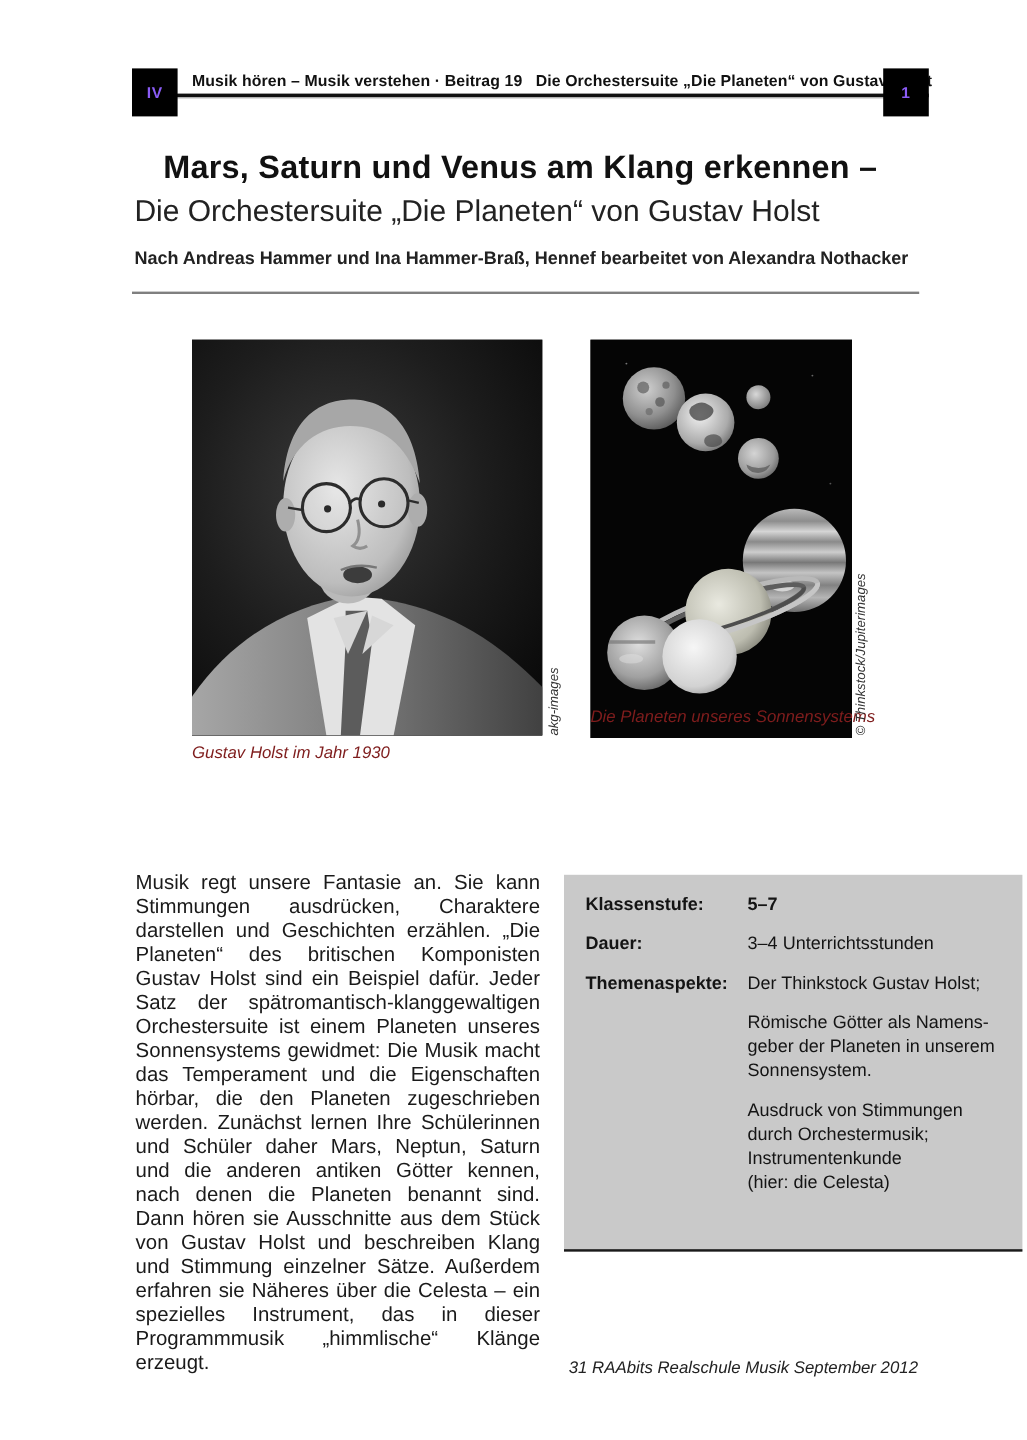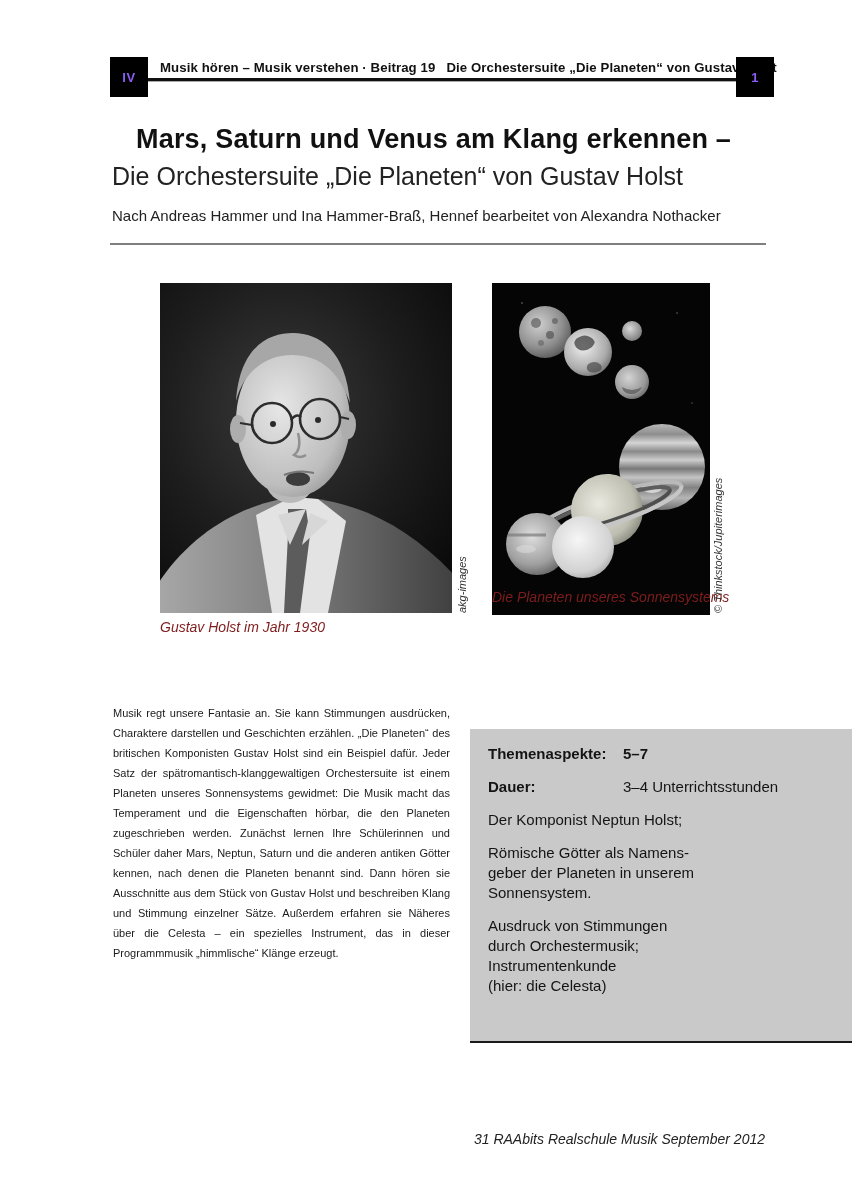--- a/index.html
+++ b/index.html
@@ -25,39 +25,39 @@
   .badge-right{left:736px;}
   .header-title{
     position:absolute;left:160px;top:60px;width:570px;
     font-size:13.2px;font-weight:bold;color:#111;
     white-space:nowrap;letter-spacing:.1px;
   }
   .header-title .gap{display:inline-block;width:11px;}
   
   .title1{position:absolute;left:112px;top:124px;font-size:27px;font-weight:bold;letter-spacing:.2px;color:#111;margin-left:24px;}
   .title2{position:absolute;left:112px;top:162px;font-size:25px;font-weight:400;color:#222;}
-  .byline{position:absolute;left:112px;top:207px;font-size:15px;color:#222;}
+  .byline{position:absolute;left:112px;top:207px;font-size:15px;color:#222;font-weight:bold;}
   .title-rule{position:absolute;left:110px;top:243px;width:656px;height:2px;background:#7f7f7f;}
   
   .fig-img{position:absolute;background:#000;overflow:hidden;}
   .fig1{left:160px;top:283px;width:292px;height:330px;}
   .fig2{left:492px;top:283px;width:218px;height:332px;}
   .fig-caption{position:absolute;font-size:14px;font-style:italic;color:#7f1d1d;white-space:nowrap;}
   .cap1{left:160px;top:619px;}
   .cap2{left:492px;top:589px;}
   .fig-credit{
     position:absolute;font-size:11px;font-style:italic;color:#333;
     white-space:nowrap;transform-origin:0 0;transform:rotate(-90deg);
   }
   .credit1{left:456px;top:613px;}
   .credit2{left:712px;top:613px;}
   
   .intro{
-    position:absolute;left:113px;top:703px;width:337px;
-    font-size:11px;line-height:20px;text-align:justify;color:#1a1a1a;
+    position:absolute;left:113px;top:726px;width:337px;
+    font-size:17px;line-height:20px;text-align:justify;color:#1a1a1a;
     hyphens:manual;
   }
   
   .infobox{
     position:absolute;left:470px;top:729px;width:382px;height:314px;
     background:#c9c9c9;border-bottom:2px solid #1a1a1a;
     box-sizing:border-box;padding:15px 10px 0 18px;
     font-size:15px;line-height:20px;color:#141414;
   }
   .ib-row{display:flex;margin-bottom:13px;}
@@ -226,30 +226,31 @@
       <circle cx="91" cy="264" r="31" fill="url(#gUra)"></circle>
     </svg>
   </div>
   <div class="fig-caption cap2">Die Planeten unseres Sonnensystems</div>
   <div class="fig-credit credit2">© Thinkstock/Jupiterimages</div>
 
   <div class="intro">Musik regt unsere Fantasie an. Sie kann Stimmungen ausdrücken, Charaktere darstellen und Geschichten erzählen. „Die Planeten“ des britischen Komponis­ten Gustav Holst sind ein Beispiel dafür. Jeder Satz der spätromantisch-klanggewaltigen Orchestersuite ist einem Planeten unseres Sonnensystems gewid­met: Die Musik macht das Temperament und die Eigenschaften hörbar, die den Planeten zugeschrie­ben werden. Zunächst lernen Ihre Schülerinnen und Schüler daher Mars, Neptun, Saturn und die ande­ren antiken Götter kennen, nach denen die Planeten benannt sind. Dann hören sie Ausschnitte aus dem Stück von Gustav Holst und beschreiben Klang und Stimmung einzelner Sätze. Außerdem erfahren sie Näheres über die Celesta – ein spezielles Instrument, das in dieser Programmmusik „himmlische“ Klänge erzeugt.</div>
 
   <div class="infobox">
     <div class="ib-row">
-      <div class="ib-label">Themenaspekte:</div>
+      <div class="ib-label">Klassenstufe:</div>
       <div class="ib-value bold">5–7</div>
     </div>
     <div class="ib-row">
       <div class="ib-label">Dauer:</div>
       <div class="ib-value">3–4 Unterrichtsstunden</div>
     </div>
     <div class="ib-row">
+      <div class="ib-label">Themenaspekte:</div>
       <div class="ib-value">
-        <p>Der Komponist Neptun Holst;</p>
+        <p>Der Thinkstock Gustav Holst;</p>
         <p>Römische Götter als Namens-<br>geber der Planeten in unserem<br>Sonnensystem.</p>
         <p>Ausdruck von Stimmungen<br>durch Orchestermusik;<br>Instrumentenkunde<br>(hier: die Celesta)</p>
       </div>
     </div>
   </div>
 
   <div class="footer">31 RAAbits Realschule Musik September 2012</div>
 
 </div>
 

